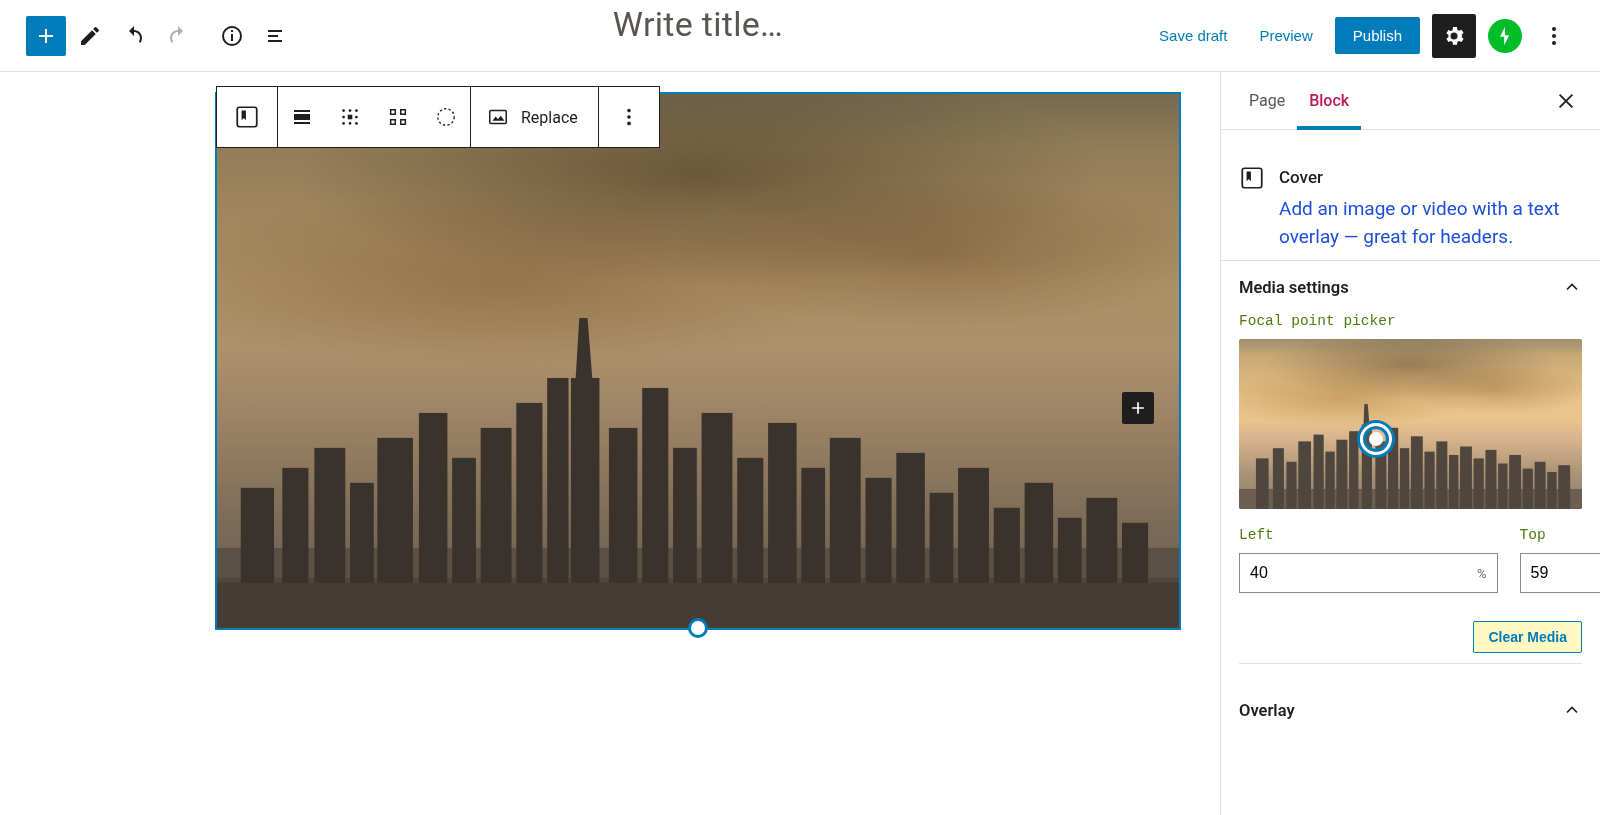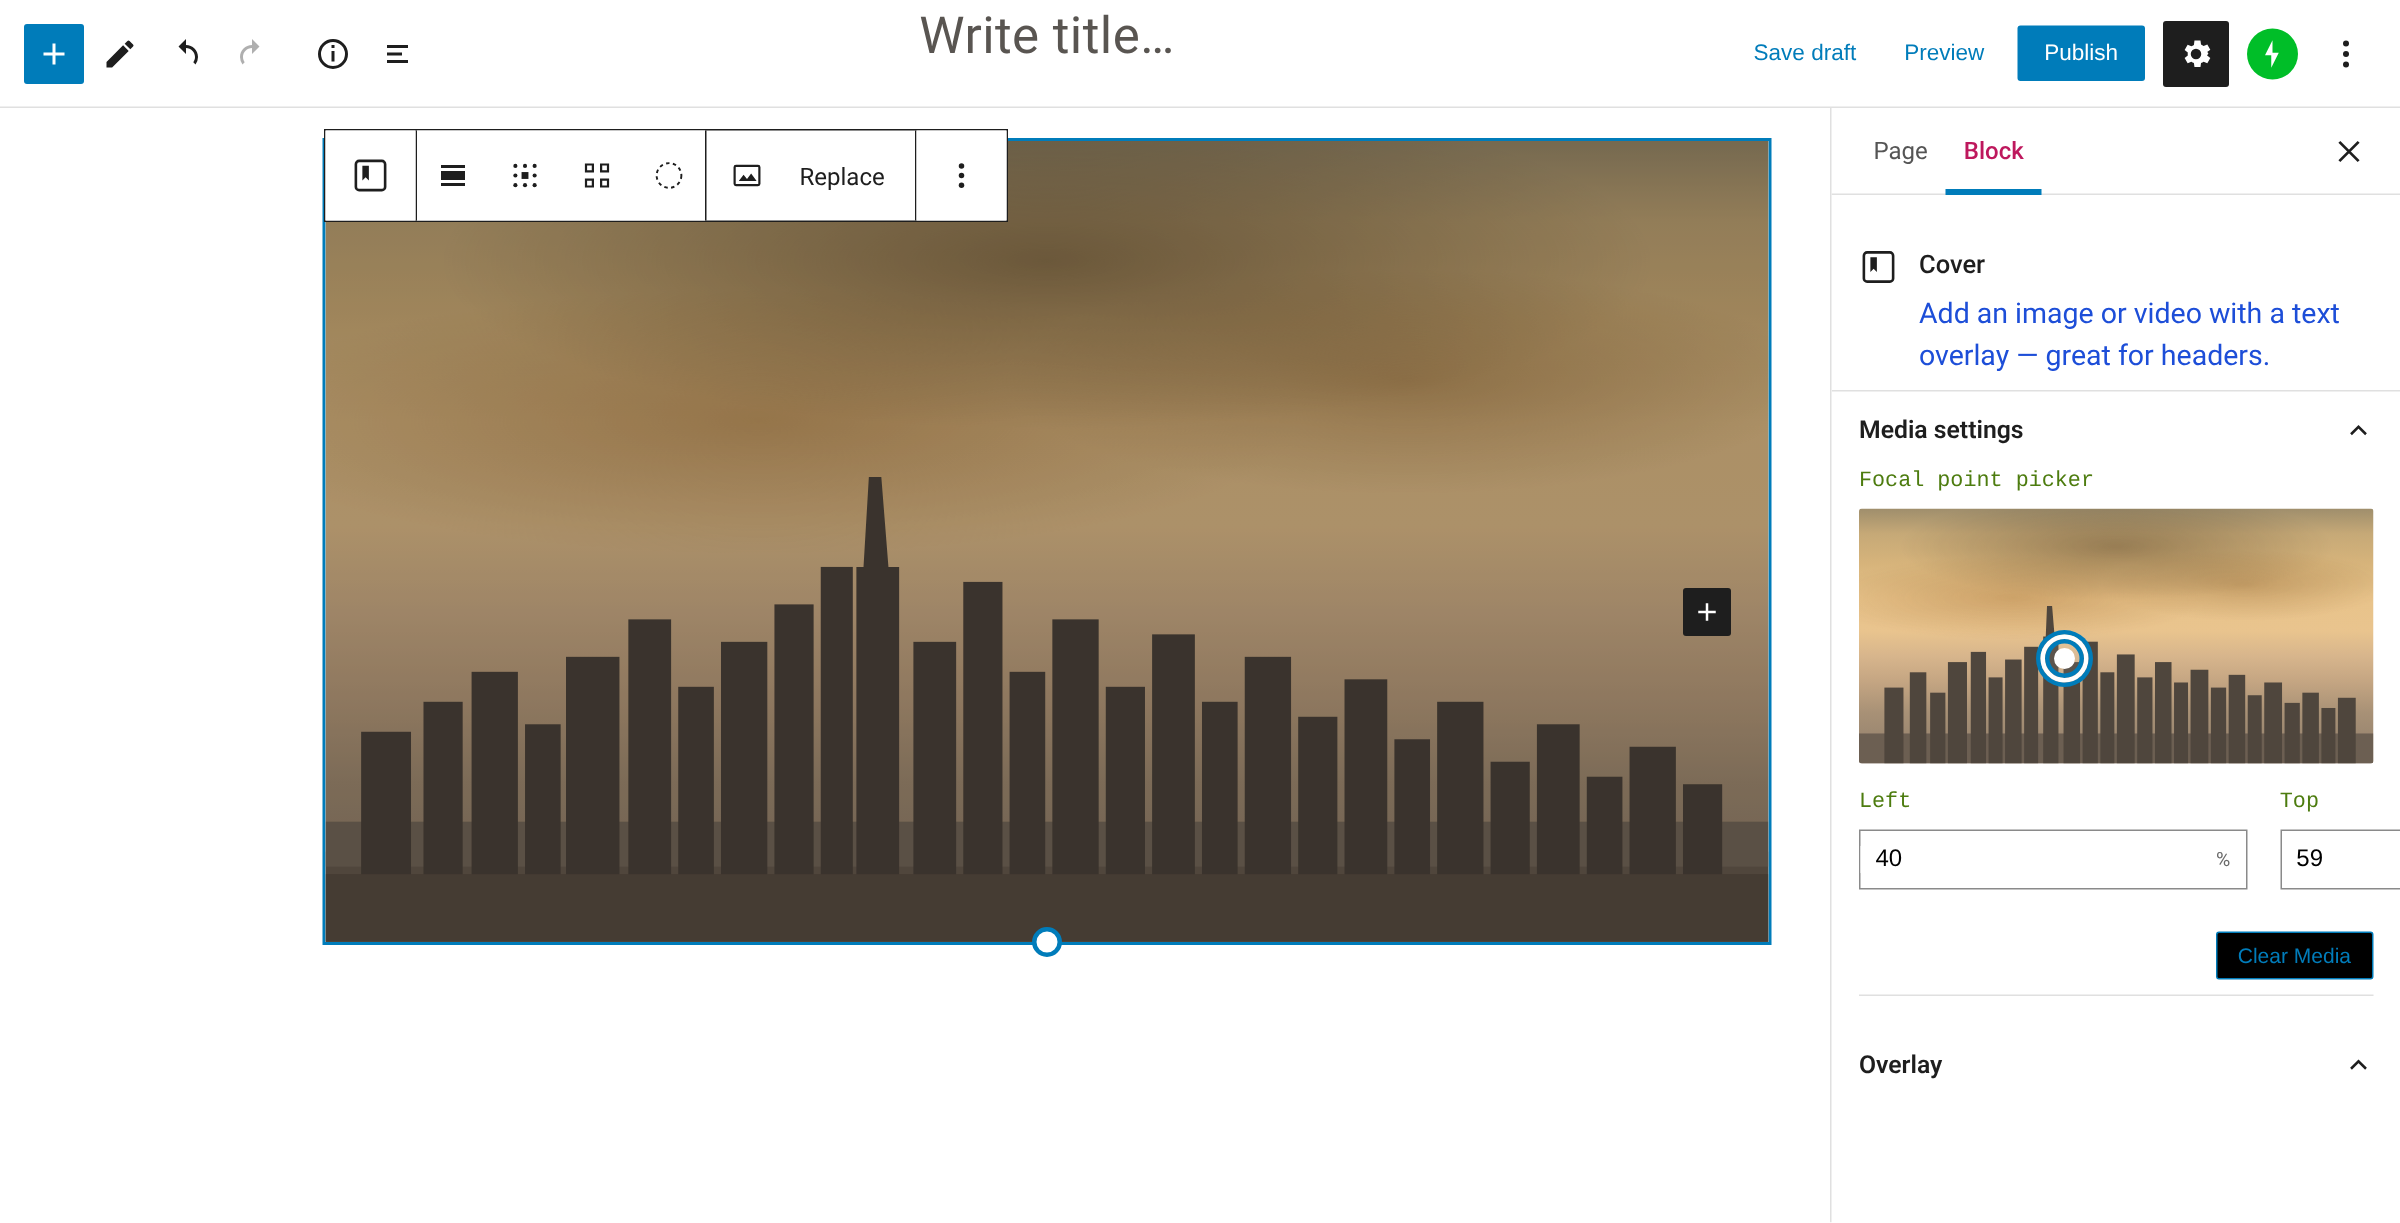--- a/index.html
+++ b/index.html
@@ -1,20 +1,20 @@
 <!DOCTYPE html>
 <html><head>
 <meta charset="utf-8">
 <style>
   * { box-sizing: border-box; }
   html,body { margin:0; padding:0; font-family:-apple-system,BlinkMacSystemFont,"Segoe UI",Roboto,sans-serif; font-size:14px; color:#1e1e1e; }
   body { width:1600px; height:815px; overflow:hidden; background:#fff; }
 
   
-  .header { height:72px; border-bottom:1px solid #e0e0e0; display:flex; padding:0 16px; }
+  .header { height:72px; border-bottom:1px solid #e0e0e0; display:flex; padding:0 26px; }
   .header-left { display:flex; align-items:center; gap:4px; }
   .sq-btn { width:40px; height:40px; display:flex; align-items:center; justify-content:center; border:none; background:transparent; cursor:pointer; border-radius:2px; }
   .add-btn { background:#0073aa; background:#007cba; color:#fff; border-radius:2px; }
   .ico { width:24px; height:24px; }
   .header-right { margin-left:auto; display:flex; align-items:center; gap:12px; }
   .link-btn { color:#007cba; background:none; border:none; font-size:15px; cursor:pointer; padding:8px 10px; }
   .publish-btn { background:#007cba; color:#fff; border:none; font-size:15px; padding:10px 18px; border-radius:2px; cursor:pointer; }
   .settings-btn { background:#1e1e1e; color:#fff; width:44px; height:44px; display:flex; align-items:center; justify-content:center; border-radius:2px; cursor:pointer; border:none;}
   .jetpack { width:34px; height:34px; border-radius:50%; background:#00be28; display:flex; align-items:center; justify-content:center; }
 
@@ -42,21 +42,21 @@
   .title-placeholder { position:relative; color:rgba(230,230,230,.8); color:rgba(60,55,50,.85); font-size:34px; letter-spacing:.3px; top:-90px; }
   .block-add { position:absolute; right:25px; top:298px; width:32px; height:32px; background:#1e1e1e; color:#fff; display:flex; align-items:center; justify-content:center; border-radius:2px; cursor:pointer;}
   .resize-handle { position:absolute; left:50%; bottom:-10px; transform:translateX(-50%); width:20px; height:20px; background:#fff; border:3px solid #007cba; border-radius:50%; cursor:ns-resize;}
 
   
   .block-toolbar { position:absolute; left:216px; top:14px; display:flex; background:#fff; border:1px solid #1e1e1e; height:62px; z-index:5;}
   .tb-group { display:flex; align-items:center; border-right:1px solid #1e1e1e; }
   .tb-group:last-child { border-right:none; }
   .tb-btn { width:48px; height:100%; display:flex; align-items:center; justify-content:center; background:#fff; border:none; cursor:pointer; }
   .tb-btn.wide { width:60px; }
-  .tb-replace { display:flex; align-items:center; gap:24px; padding:0 20px 0 16px; cursor:pointer; font-size:16px;}
+  .tb-replace { display:flex; align-items:center; gap:12px; padding:0 20px 0 16px; cursor:pointer; font-size:16px;}
 
   
   .tabs { display:flex; align-items:center; border-bottom:1px solid #e0e0e0; padding:0 16px; height:58px; position:relative;}
   .tab { padding:0 12px; height:100%; display:flex; align-items:center; color:#555; cursor:pointer; font-size:16px; }
   .tab.active { color:#be185d; font-weight:500; position:relative;}
   .tab.active::after { content:""; position:absolute; left:0; right:0; bottom:-1px; height:4px; background:#007cba; }
   .close-x { margin-left:auto; width:36px; height:36px; display:flex; align-items:center; justify-content:center; cursor:pointer;}
   .panel { padding:18px 18px 10px 18px; border-bottom:1px solid #e0e0e0; }
   .panel-row { display:flex; gap:14px;margin-top:17px; }
   .panel-row .blk-ico { width:26px; height:26px; flex:0 0 26px;}
@@ -67,21 +67,21 @@
   .label-sm { font-size:14.5px; color:#4d7c0f; margin-bottom:10px; display:block;font-family:Liberation Mono, monospace;}
   .focal-preview { position:relative; width:100%; height:170px; border-radius:2px; overflow:hidden; }
   .focal-preview .sky-grad::before{opacity:.9;}
   .focal-marker { position:absolute; width:32px; height:32px; border:3px solid #fff; border-radius:50%; background:rgba(255,255,255,.08); box-shadow:0 0 0 3px #007cba inset, 0 0 0 3px #007cba; transform:translate(-50%,-50%); cursor:move;}
   .focal-marker::after{content:"";position:absolute;inset:6px;border-radius:50%;background:#fff;}
   .lr-grid { display:flex; gap:22px; margin-top:18px;}
   .lr-col { flex:1; }
   .num-field { display:flex; align-items:center; border:1px solid #8a8a8a; height:40px; }
   .num-field input { flex:1; border:none; outline:none; padding:0 10px; font-size:16px; }
   .num-field .unit { padding:0 10px; color:#6a6a6a; font-size:13px;}
-  .clear-media { margin-top:28px; float:right; border:1px solid #007cba; color:#007cba; background:#000000; padding:7px 14px; font-size:14px; cursor:pointer; border-radius:2px;}
+  .clear-media { margin-top:28px; float:right; border:1px solid #007cba; color:#007cba; background:#fef9c3; padding:7px 14px; font-size:14px; cursor:pointer; border-radius:2px;font-weight:bold;}
   .section-divider{border-top:1px solid #e0e0e0; clear:both; margin-top:70px;}
   .sidebar-scroll{overflow-y:auto; flex:1;}
 </style>
 </head>
 <body>
 
 <div class="header">
   <div class="header-left">
     <button class="sq-btn add-btn">
       <svg class="ico" viewBox="0 0 24 24">

